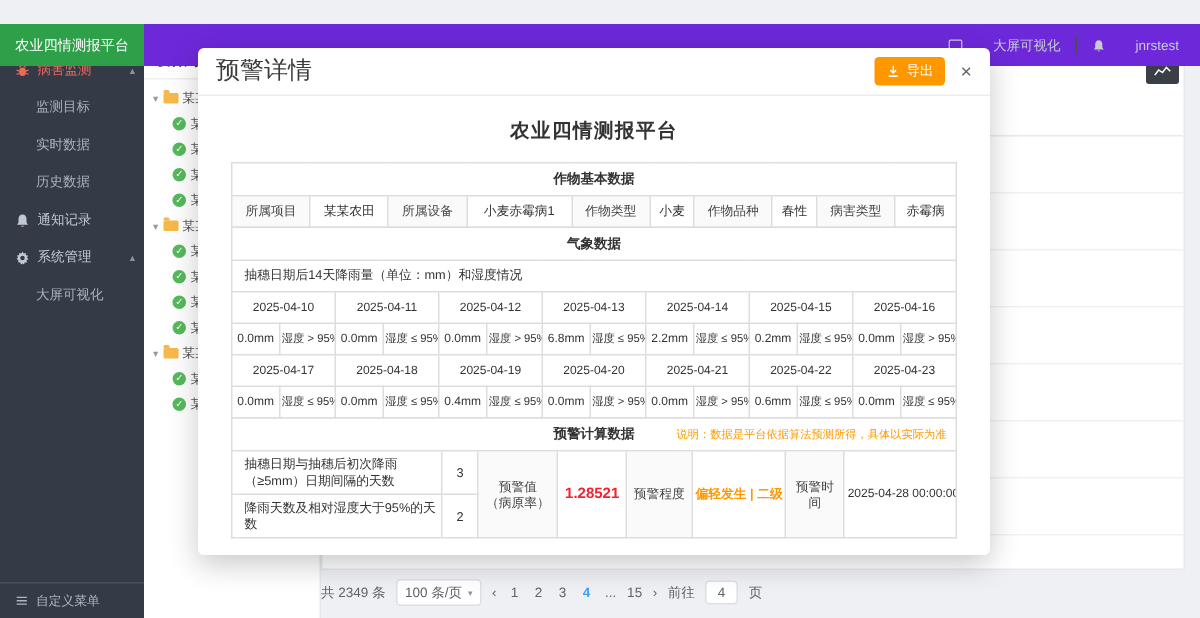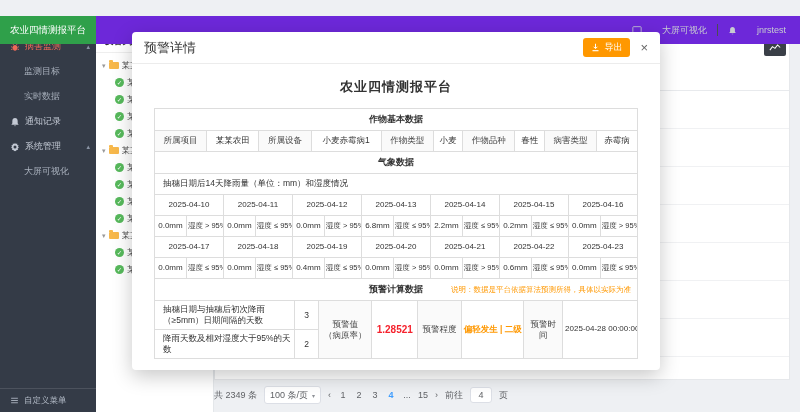--- a/index.html
+++ b/index.html
@@ -42,21 +42,21 @@
   .psize{border:1px solid #dcdfe6;border-radius:3px;height:18px;display:flex;align-items:center;gap:4px;padding:0 5px;background:#fff;cursor:pointer}
   .psize .d{font-size:6px;color:#909399}
   .pages{display:flex;align-items:center;gap:6px}
   .page{min-width:10px;text-align:center;cursor:pointer}
   .page.act{color:#409eff;font-weight:bold}
   .arrow{cursor:pointer;color:#606266}
   .goto-input{width:22px;height:16px;border:1px solid #dcdfe6;border-radius:3px;text-align:center;font-size:9px;color:#606266;background:#fff}
   
   .modal{position:absolute;left:132px;top:32px;width:528px;height:338px;background:#fff;border-radius:4px;box-shadow:0 6px 20px rgba(0,0,0,.22);z-index:50;display:flex;flex-direction:column}
   .m-head{height:32px;flex:none;display:flex;align-items:center;padding:0 12px;border-bottom:1px solid #ececec}
-  .m-title{font-size:13px;color:#3a3a3a}
+  .m-title{font-size:16px;color:#3a3a3a}
   .export-btn{margin-left:auto;height:19px;padding:0 8px;background:#ff9800;border:none;border-radius:3px;color:#fff;font-size:9px;display:flex;align-items:center;gap:4px;cursor:pointer}
   .close-btn{margin-left:10px;border:none;background:none;font-size:13px;color:#666;cursor:pointer;line-height:1}
   .m-body{flex:1;padding:10px 22px 12px;overflow:hidden}
   .t-title{text-align:center;font-size:13px;font-weight:bold;color:#333;margin:4px 0 12px;letter-spacing:1px}
   table.tbl{width:100%;border-collapse:collapse;table-layout:fixed}
   table.tbl.auto{table-layout:auto}
   table.tbl+table.tbl{margin-top:-1px}
   .c{border:1px solid #ddd;text-align:center;font-size:8.5px;color:#333;padding:3px 2px;height:21px;overflow:hidden;line-height:1.3}
   .c.sec{font-weight:bold;font-size:9px;height:22px;position:relative}
   .c.lbl{background:#fafafa;color:#444}
@@ -110,20 +110,23 @@
       <span>病害监测</span>
       <span class="cart">▴</span>
     </div>
     <div class="sub">
       <div class="mi">
         <span>监测目标</span>
       </div>
       <div class="mi">
         <span>实时数据</span>
       </div>
+      <div class="mi">
+        <span>历史数据</span>
+      </div>
     </div>
     <div class="mi">
       <span class="ic">
         <svg viewBox="0 0 12 12" width="10" height="10">
             <path d="M6 1.2c-2 0-3.2 1.5-3.2 3.6v2.7L1.6 9.3h8.8L9.2 7.5V4.8c0-2.1-1.2-3.6-3.2-3.6z" fill="currentColor"></path>
             <path d="M4.8 10.2a1.3 1.3 0 0 0 2.4 0z" fill="currentColor"></path>
           </svg>
       </span>
       <span>通知记录</span>
     </div>

